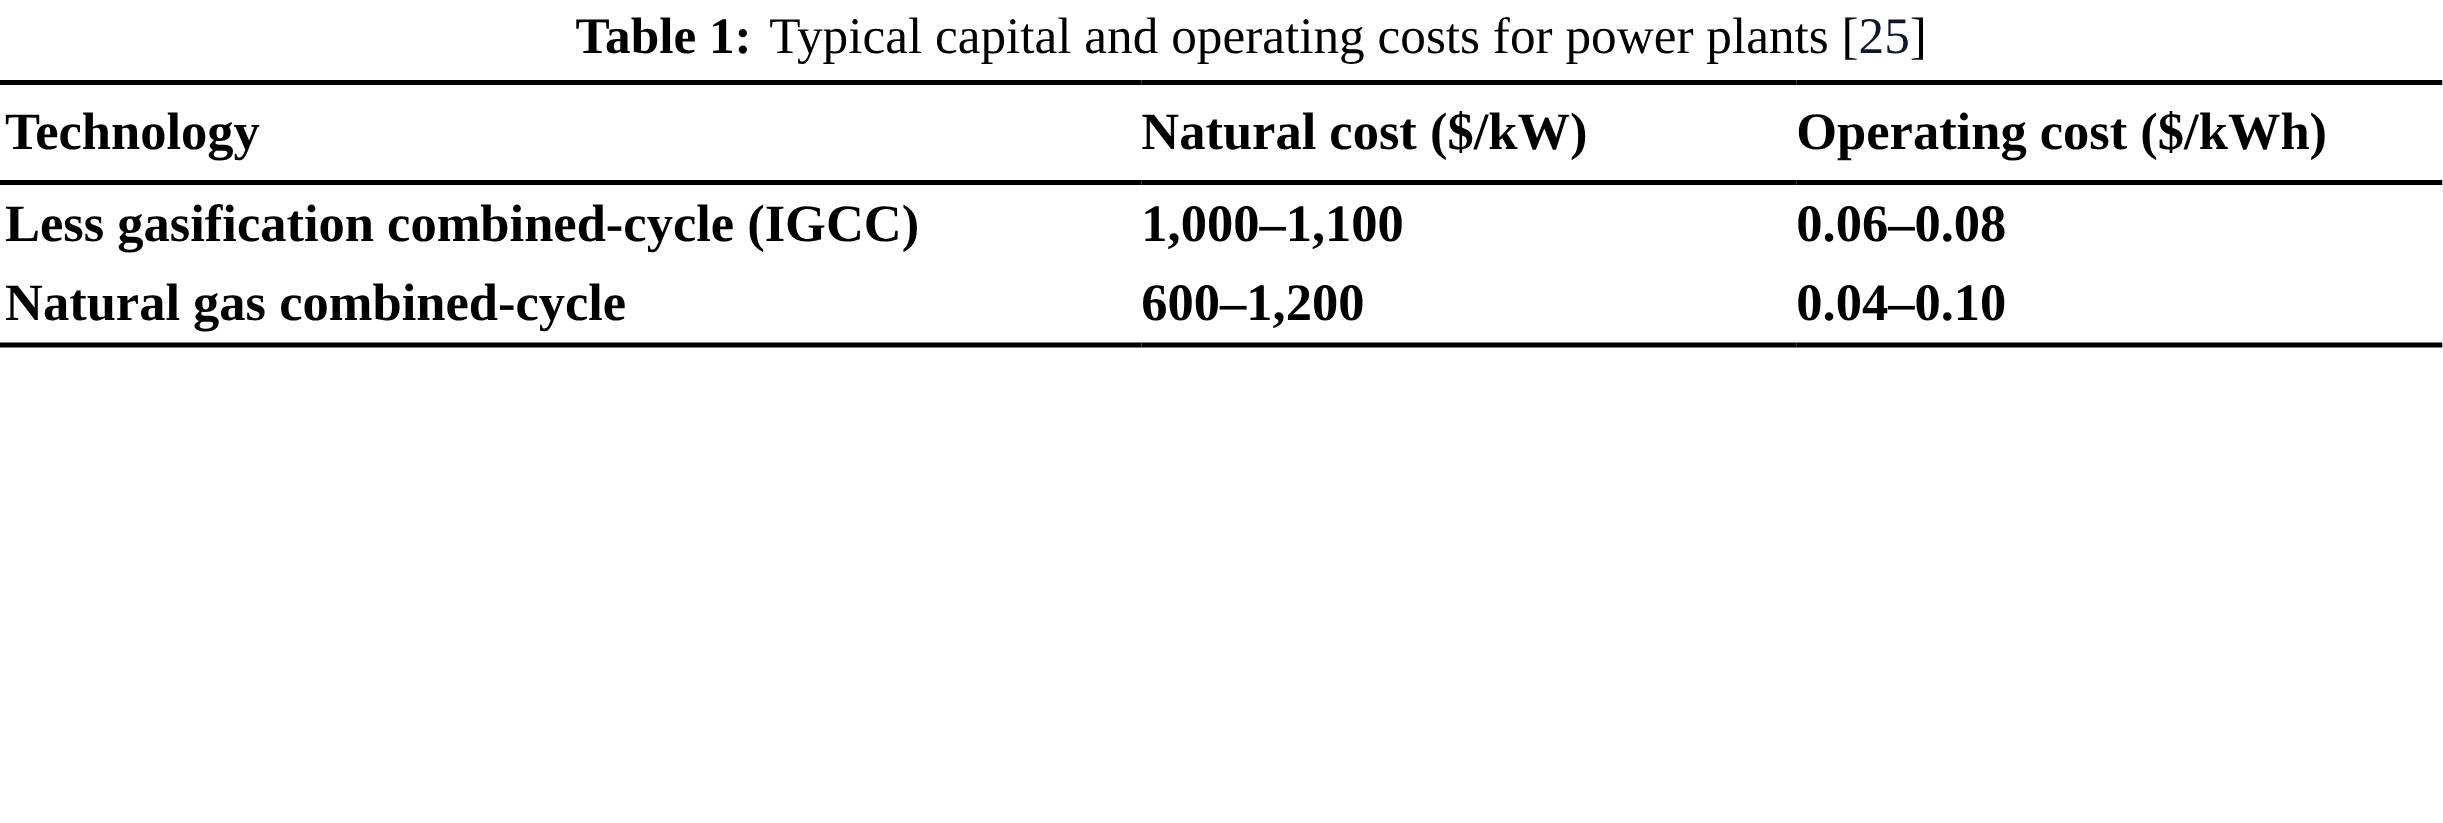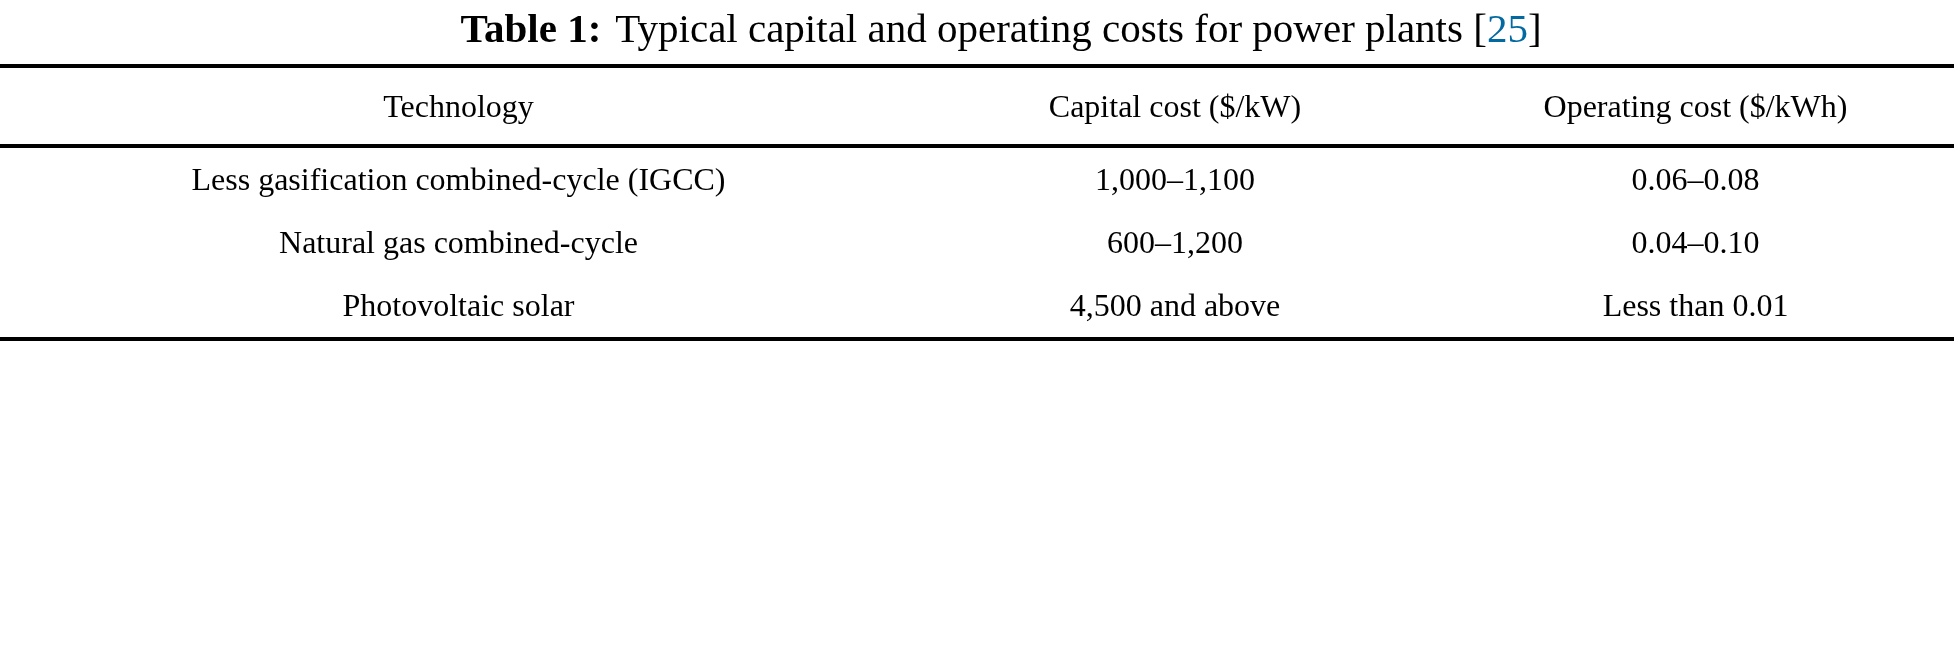--- a/index.html
+++ b/index.html
@@ -35,68 +35,63 @@
     width: 1954px;
     table-layout: fixed;
     border-collapse: collapse;
     border-top: 4px solid #000000;
     border-bottom: 4px solid #000000;
   }
   .cost-table col.c1 { width: 913px; }
   .cost-table col.c2 { width: 524px; }
   .cost-table col.c3 { width: 517px; }
   .cost-table th, .cost-table td {
-    font-weight: normal;
-    text-align: center;
+    font-weight: bold;
+    text-align: left;
     vertical-align: middle;
-    font-size: 32px;
+    font-size: 42px;
     padding: 0;
     white-space: nowrap;
     overflow: hidden;
   }
   .cost-table th { height: 76px; }
   .cost-table td { height: 63px; }
   .cost-table thead tr { border-bottom: 4px solid #000000; }
   .cost-table th:first-child, .cost-table td:first-child { padding-left: 4px; }
 </style>
 </head>
 <body>
 
 <div class="page">
 
   <div class="caption">
     <span class="cap-label">Table 1:</span><span>Typical capital and operating costs for power plants</span>
-    <span class="cite-wrap"><span>[</span><span style="color: #0369a1;">25</span><span>]</span></span>
+    <span class="cite-wrap"><span>[</span><span style="color: #0f172a;">25</span><span>]</span></span>
   </div>
 
   <table class="cost-table">
     <colgroup>
         <col class="c1">
         <col class="c2">
         <col class="c3">
       </colgroup>
     <thead>
       <tr>
         <th>Technology</th>
-        <th>Capital cost ($/kW)</th>
+        <th>Natural cost ($/kW)</th>
         <th>Operating cost ($/kWh)</th>
       </tr>
     </thead>
     <tbody>
       <tr>
         <td>Less gasification combined-cycle (IGCC)</td>
         <td>1,000–1,100</td>
         <td>0.06–0.08</td>
       </tr>
       <tr>
         <td>Natural gas combined-cycle</td>
         <td>600–1,200</td>
         <td>0.04–0.10</td>
       </tr>
-      <tr>
-        <td>Photovoltaic solar</td>
-        <td>4,500 and above</td>
-        <td>Less than 0.01</td>
-      </tr>
     </tbody>
   </table>
 
 </div>
 
 </body></html>

